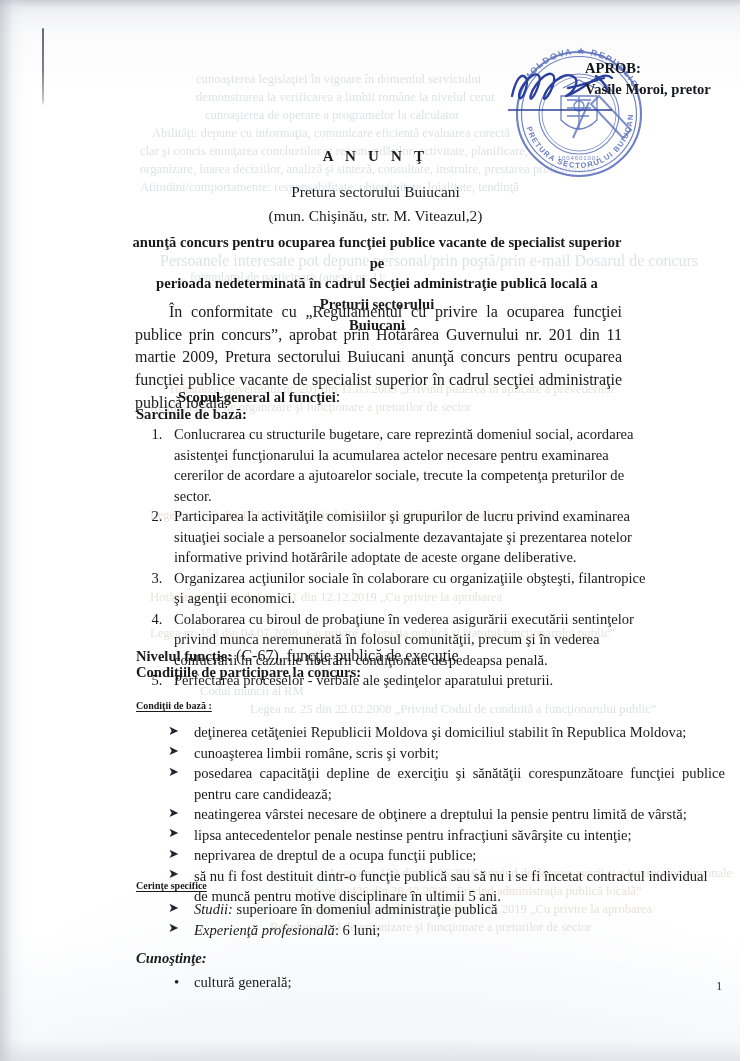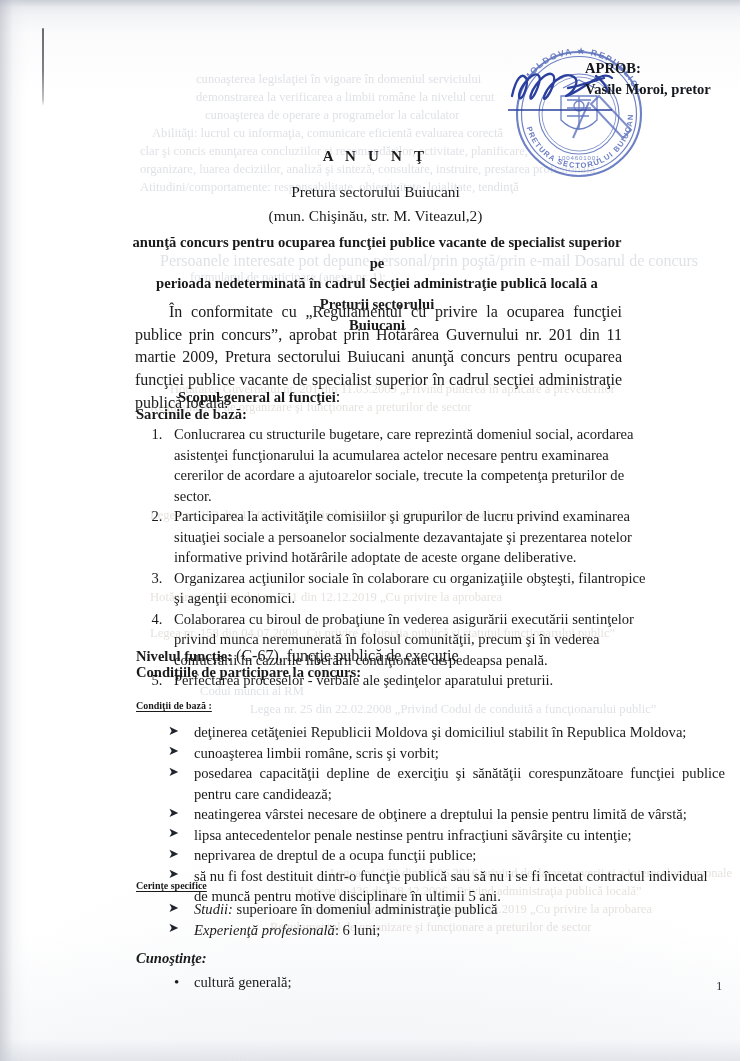--- a/index.html
+++ b/index.html
@@ -192,21 +192,21 @@
   <div class="paper-tint"></div>
   <div class="edge-top-shadow"></div>
   <div class="edge-left-shadow"></div>
   <div class="edge-bottom-shadow"></div>
   <div class="binding-line"></div>
 
   <div>
     <div class="bleed" style="left:196px; top:72px; font-size:12.6px;">cunoaşterea legislaţiei în vigoare în domeniul serviciului</div>
     <div class="bleed" style="left:196px; top:90px; font-size:12.6px;">demonstrarea la verificarea a limbii române la nivelul cerut</div>
     <div class="bleed" style="left:205px; top:108px; font-size:12.6px;">cunoaşterea de operare a programelor la calculator</div>
-    <div class="bleed" style="left:152px; top:126px; font-size:12.6px;">Abilităţi: lucrul cu informaţia, comunicare eficientă evaluarea corectă</div>
+    <div class="bleed" style="left:152px; top:126px; font-size:12.6px;">Abilităţi: depune cu informaţia, comunicare eficientă evaluarea corectă</div>
     <div class="bleed" style="left:140px; top:144px; font-size:12.6px;">clar şi concis enunţarea  concluziilor şi recomandărilor, activitate, planificare,</div>
     <div class="bleed" style="left:140px; top:162px; font-size:12.6px;">organizare, luarea deciziilor, analiză şi sinteză, consultare, instruire, prestarea profesională</div>
     <div class="bleed" style="left:140px; top:180px; font-size:12.6px;">Atitudini/comportamente: responsabilitate, obiectivitate, loialitate, tendinţă</div>
 
     <div class="bleed" style="left:160px; top:252px; font-size:16px;">Persoanele interesate pot depune personal/prin poştă/prin e-mail  Dosarul de concurs</div>
     <div class="bleed" style="left:190px; top:270px; font-size:12.6px;">formularul de participare (anexa nr. 1);</div>
 
     <div class="bleed b-warm" style="left:170px; top:382px; font-size:12.6px;">Hotărârea Guvernului nr. 201 din 11.03.2009 „Privind punerea în aplicare a prevederilor</div>
     <div class="bleed b-warm" style="left:150px; top:400px; font-size:12.6px;">Regulamentul  de organizare şi funcţionare a preturilor de sector</div>
 

